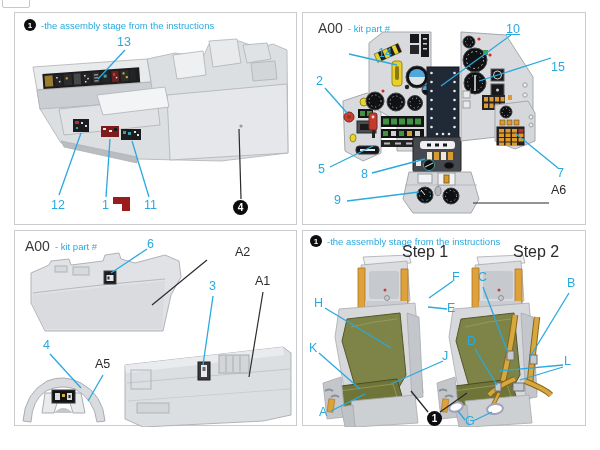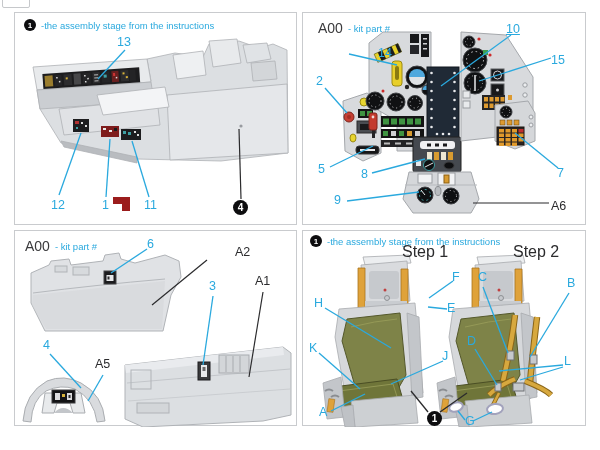--- a/index.html
+++ b/index.html
@@ -294,27 +294,27 @@
         <line x1="22" y1="75" x2="44" y2="100"></line>
         <line x1="27" y1="154" x2="70" y2="133"></line>
         <line x1="69" y1="160" x2="122" y2="146"></line>
         <line x1="44" y1="188" x2="116" y2="179"></line>
         <line x1="255" y1="155" x2="212" y2="120"></line>
       </g>
       <line x1="246" y1="190" x2="170" y2="190" stroke="#2b2b2d" stroke-width="1.2"></line>
     </svg>
     <span class="co" style="left:31px;top:34px;margin-left:44px;">14</span>
     <span class="co" style="left:203px;top:10px;text-decoration:underline;">10</span>
-    <span class="co" style="left:248px;top:41px;">15</span>
+    <span class="co" style="left:248px;top:48px;">15</span>
     <span class="co" style="left:13px;top:62px;">2</span>
     <span class="co" style="left:15px;top:150px;">5</span>
     <span class="co" style="left:58px;top:155px;">8</span>
     <span class="co" style="left:31px;top:181px;">9</span>
     <span class="co" style="left:254px;top:154px;">7</span>
-    <span class="co k" style="left:248px;top:187px;">A6</span>
+    <span class="co k" style="left:248px;top:171px;">A6</span>
   </div>
 
   <div class="q" id="q-bl">
     <div class="hdr" style="left:10px;top:7px;">
       <span class="part">A00</span>
       <span class="t">- kit part #</span>
     </div>
     <svg width="283" height="196" viewBox="0 0 283 196">
 
       <polygon points="16,42 34,34 36,30 54,28 56,34 88,30 90,24 104,22 106,28 120,32 150,24 164,30 166,46 156,64 148,100 30,100 16,72" fill="#e0e2e5" stroke="#b0b3b7" stroke-linejoin="round"></polygon>

